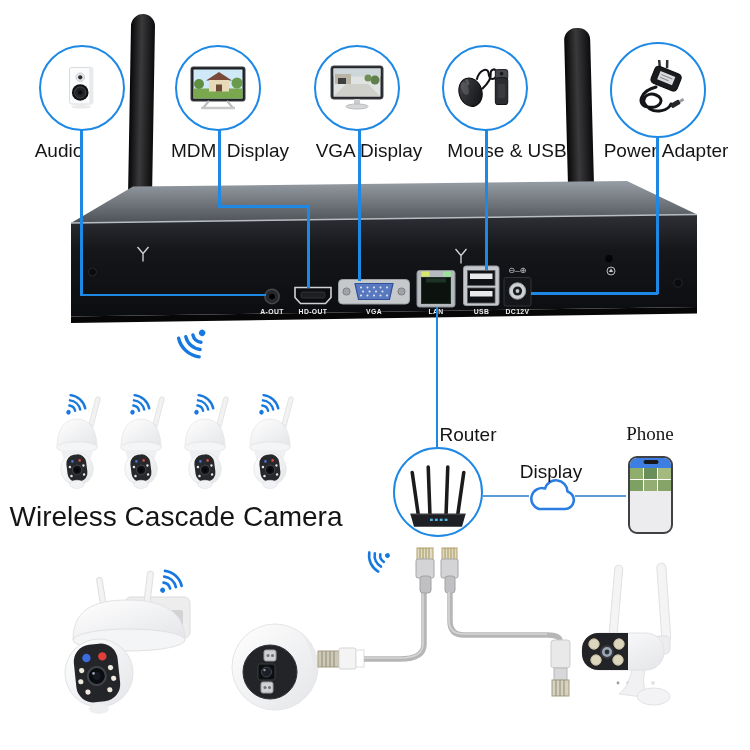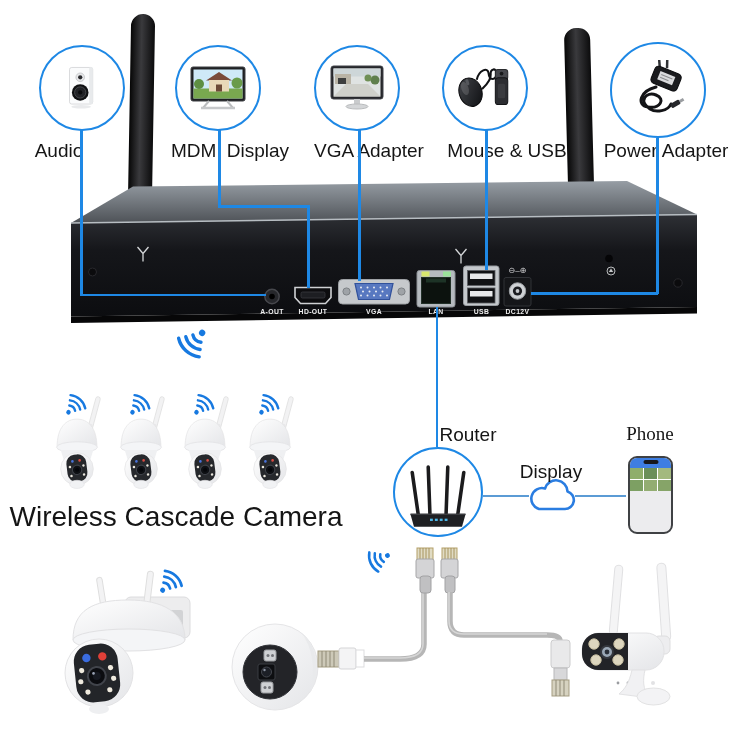--- a/index.html
+++ b/index.html
@@ -230,21 +230,21 @@
       <path d="M30,26 C14,30 10,44 22,46 C34,48 40,38 30,34 C20,30 12,40 24,48 C30,52 42,50 45,43" fill="none" stroke="#131417" stroke-width="3" stroke-linecap="round"></path>
       <g transform="rotate(-30 50 42)">
         <rect x="44" y="40" width="10" height="5" rx="1.5" fill="#26272b"></rect>
         <rect x="54" y="41" width="4.5" height="3" fill="#9a9da1"></rect>
       </g>
     </svg>
   </div>
 
   <div class="lbl" style="left:59px;top:140px;">Audio</div>
   <div class="lbl" style="left:230px;top:140px;">MDMI Display</div>
-  <div class="lbl" style="left:369px;top:140px;">VGA Adapter</div>
+  <div class="lbl" style="left:369px;top:140px;">VGA Display</div>
   <div class="lbl" style="left:666px;top:140px;">Power Adapter</div>
   <div class="lbl" style="left:507px;top:140px;">Mouse &amp; USB</div>
 
   <div class="line" style="left:80px;top:130px;width:2.5px;height:164px;"></div>
   <div class="line" style="left:80px;top:293.5px;width:186px;height:2.5px;"></div>
   <div class="line" style="left:218px;top:130px;width:2.5px;height:77px;"></div>
   <div class="line" style="left:218px;top:205px;width:91px;height:2.5px;"></div>
   <div class="line" style="left:307px;top:205px;width:2.5px;height:83px;"></div>
   <div class="line" style="left:358px;top:130px;width:2.5px;height:151px;"></div>
   <div class="line" style="left:485px;top:130px;width:2.5px;height:140px;"></div>

